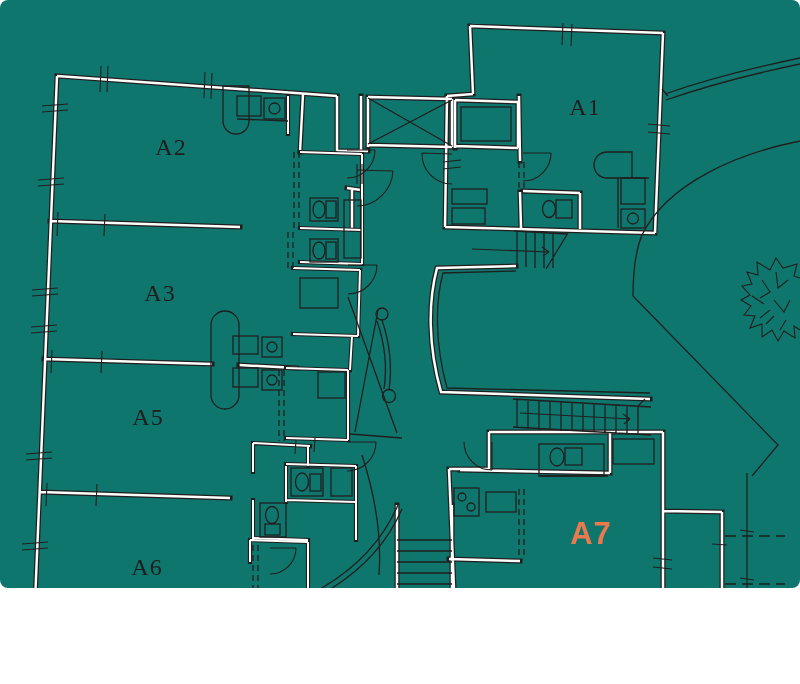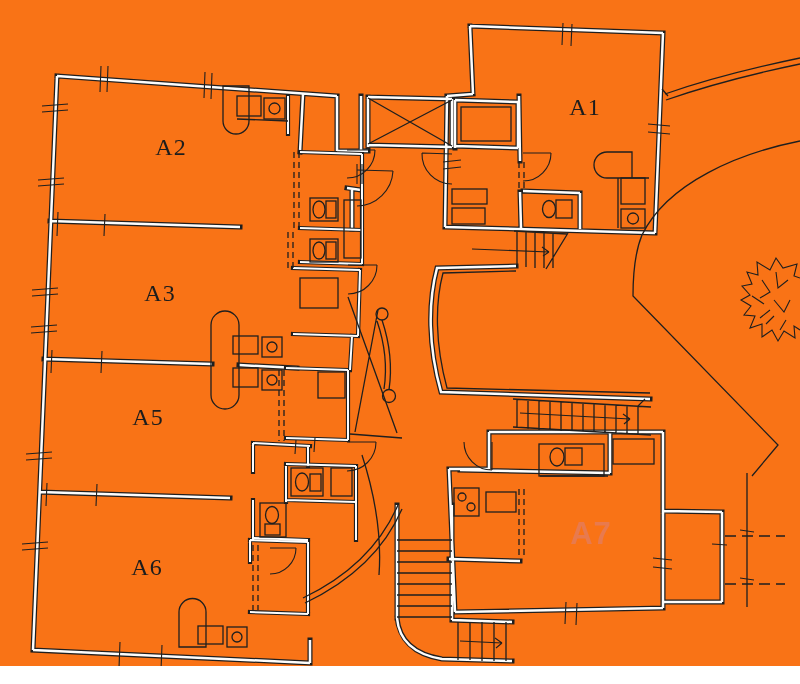--- a/index.html
+++ b/index.html
@@ -1,17 +1,17 @@
 <!DOCTYPE html>
 <html><head>
 <meta charset="utf-8">
 <style>
   html,body{margin:0;padding:0;background:#ffffff;}
-  .stage{position:relative;width:800px;height:666px;background:#f97316;overflow:hidden;
-         font-family:"Liberation Serif", serif;}
+  .stage{position:relative;width:800px;height:588px;background:#0f766e;overflow:hidden;
+         font-family:"Liberation Serif", serif;border-radius:8px;}
   svg{position:absolute;left:0;top:0;}
   
   .wOuter{fill:none;stroke:#1f1f1f;stroke-width:5;stroke-linecap:square}
   .wInner{fill:none;stroke:#fdfdfc;stroke-width:2.5;stroke-linecap:butt}
   .mOuter{fill:none;stroke:#1f1f1f;stroke-width:4.2;stroke-linecap:square}
   .mInner{fill:none;stroke:#fdfdfc;stroke-width:2;stroke-linecap:butt}
   .thin{fill:none;stroke:#1f1f1f;stroke-width:1.3}
   .hair{fill:none;stroke:#1f1f1f;stroke-width:1.1}
   .dash{fill:none;stroke:#1f1f1f;stroke-width:1.3;stroke-dasharray:6 4}
   .ldash{fill:none;stroke:#1f1f1f;stroke-width:1.3;stroke-dasharray:11 6}

